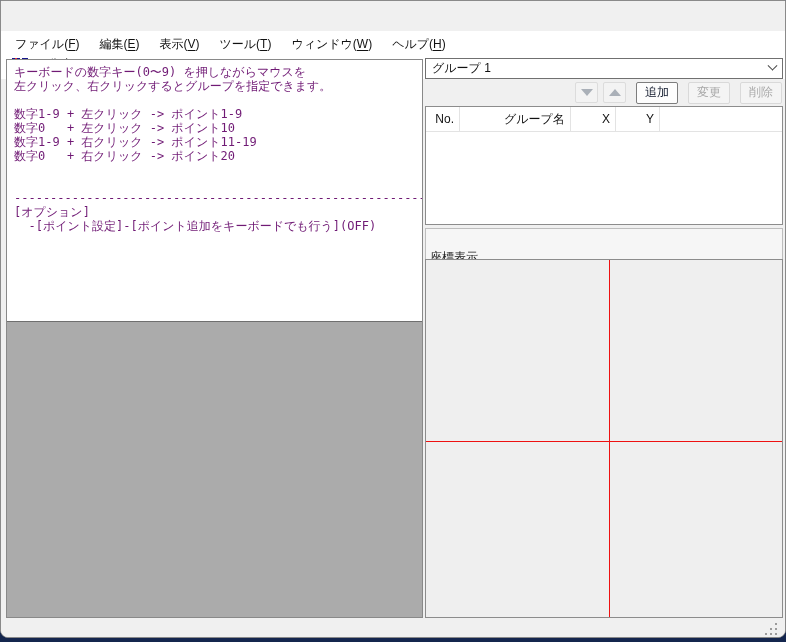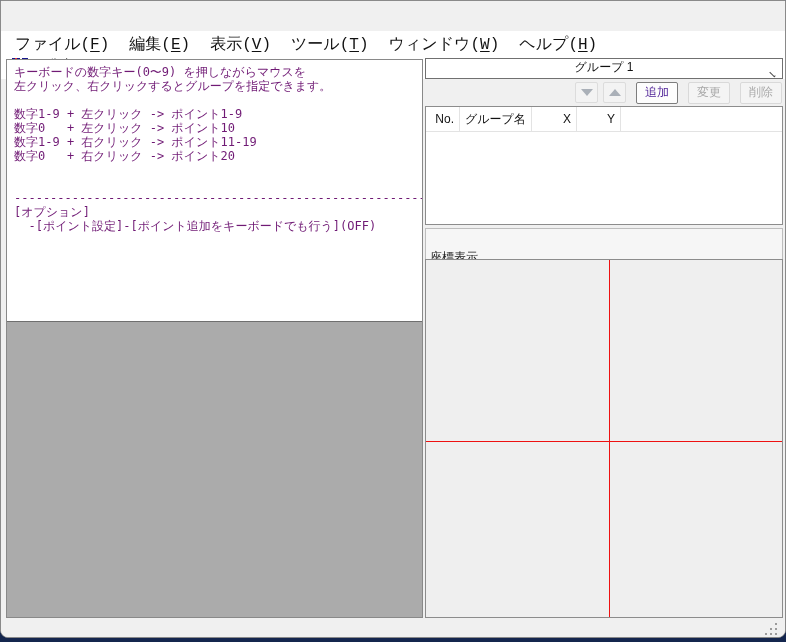--- a/index.html
+++ b/index.html
@@ -26,60 +26,60 @@
   .caption-buttons { margin-left:auto; display:flex; height:100%; }
   .cap-btn { width:46px; height:100%; display:flex; align-items:center; justify-content:center; }
   .ic-min { width:11px; height:1px; background:#222; }
   .ic-max { width:10px; height:10px; border:1px solid #222; border-radius:2px; }
   .ic-close { position:relative; width:12px; height:12px; }
   .ic-close:before,.ic-close:after { content:""; position:absolute; left:-1px; top:5px; width:14px; height:1px; background:#222; }
   .ic-close:before { transform:rotate(45deg); }
   .ic-close:after { transform:rotate(-45deg); }
   
   .menubar { position:absolute; left:0; top:30px; width:100%; height:27px; background:#ffffff; display:flex; align-items:center; padding-left:4px; }
-  .menu-item { font-size:16px; color:#111; padding:4px 10px;font-family:Liberation Mono, monospace; }
+  .menu-item { font-size:12px; color:#111; padding:4px 10px; }
   .menu-item u { text-decoration:underline; text-underline-offset:2px; }
   
   .left-box {
     position:absolute; left:5px; top:58px; width:417px; height:559px;
     background:#ababab; border:1px solid #898989;
   }
   .info-box {
     position:absolute; left:0; top:0; width:100%; height:262px;
     background:#ffffff; border-bottom:1px solid #6f6f6f;
     padding:5px 7px; overflow:hidden;
   }
   pre { font-family:"DejaVu Sans Mono", monospace; font-size:12px; line-height:14px; }
   .txt-red { color:#701a75; }
   .txt-gray { color:#878787; }
   
   .combo {
     position:absolute; left:424px; top:57px; width:358px; height:21px;
     background:#ffffff; border:1px solid #707070; display:flex; align-items:center;
-    padding:0 6px; font-size:12px; color:#111;flex-direction:column;
+    padding:0 6px; font-size:12px; color:#111;
   }
   .combo-chevron { margin-left:auto; width:7px; height:7px; border-right:1.4px solid #444; border-bottom:1.4px solid #444; transform:rotate(45deg) translate(-2px,-2px); }
   .toolbar {
     position:absolute; left:424px; top:79px; width:358px; height:25px;
     background:#f0f0f0; display:flex; align-items:center; justify-content:flex-end; gap:5px; padding-right:1px;
   }
   .mv-btn { width:23px; height:21px; background:#f3f3f3; border:1px solid #dcdcdc; border-radius:2px; display:flex; align-items:center; justify-content:center; }
   .tri-down { width:0; height:0; border-left:6px solid transparent; border-right:6px solid transparent; border-top:7px solid #aab0b8; }
   .tri-up { width:0; height:0; border-left:6px solid transparent; border-right:6px solid transparent; border-bottom:7px solid #aab0b8; }
   .t-btn { height:22px; width:42px; font-size:12px; border-radius:2px; display:flex; align-items:center; justify-content:center; font-family:"Liberation Sans", sans-serif; }
-  .t-btn.primary { background:#fdfdfd; border:1px solid #7d7d7d; color:#4c1d95; margin-left:5px; }
+  .t-btn.primary { background:#fdfdfd; border:1px solid #7d7d7d; color:#0f172a; margin-left:5px; }
   .t-btn.disabled { background:#f4f4f4; border:1px solid #d9d9d9; color:#a9a9a9; margin-left:5px; }
   .grid {
     position:absolute; left:424px; top:105px; width:358px; height:119px;
     background:#ffffff; border:1px solid #8c8c8c;
   }
   .grid-header { display:flex; height:25px; border-bottom:1px solid #e3e3e3; font-size:12px; color:#111; }
   .gh-cell { height:100%; display:flex; align-items:center; padding:0 5px; border-right:1px solid #e3e3e3; }
   .gh-no { width:34px; justify-content:flex-end; }
-  .gh-name { width:72px; }
+  .gh-name { width:72px;margin-left:39px; }
   .gh-x { width:45px; justify-content:flex-end; }
   .gh-y { width:44px; justify-content:flex-end; }
   .gh-desc { flex:1; border-right:none; }
   .coords-strip {
     position:absolute; left:424px; top:227px; width:358px; height:26px;
     background:#f6f6f6; border:1px solid #bdbdbd;
     font-size:12px; color:#1a1a1a; padding:20px 4px;
   }
   .cross-panel {
     position:absolute; left:424px; top:258px; width:358px; height:359px;

